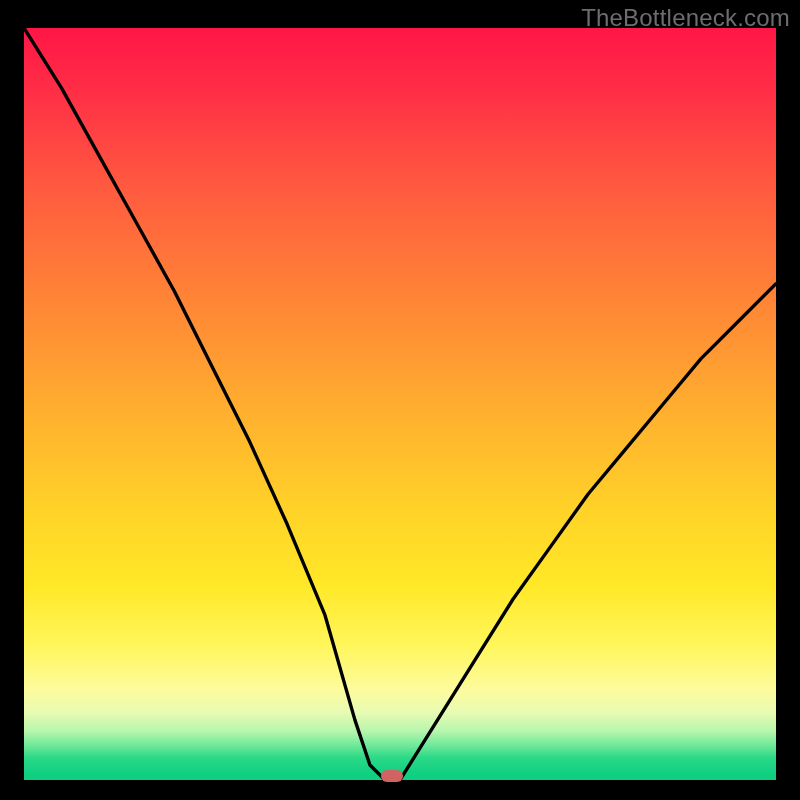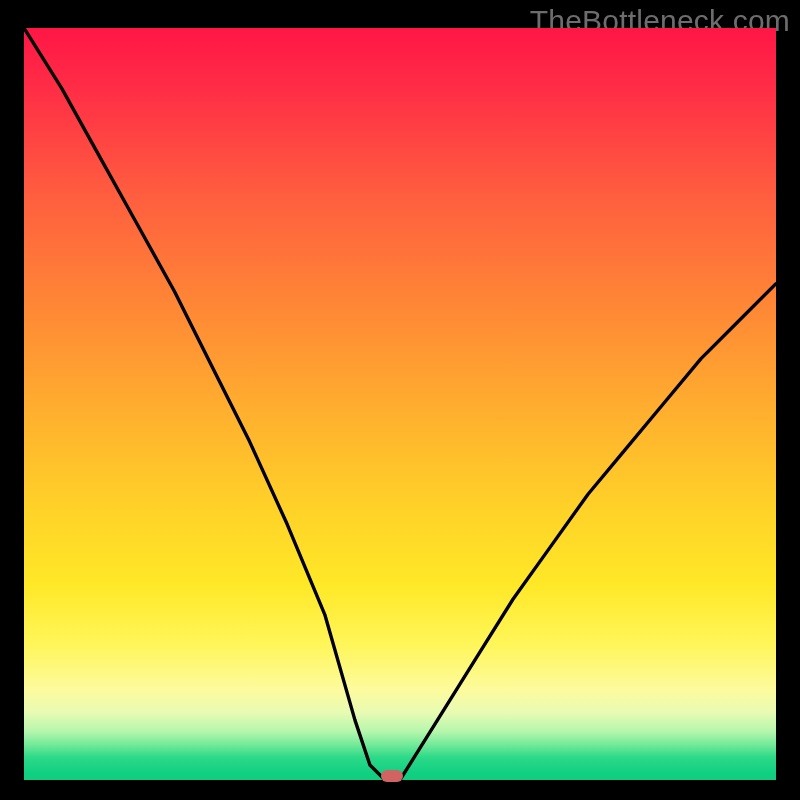--- a/index.html
+++ b/index.html
@@ -17,21 +17,21 @@
     top: 0;
     width: 800px;
     height: 800px;
     background: #000;
   }
   .watermark {
     position: absolute;
     top: 4px;
     right: 10px;
     color: #6d6d6d;
-    font-size: 30px;
+    font-size: 24px;
     font-weight: 500;
     letter-spacing: 0.2px;
   }
   .plot {
     position: absolute;
     left: 24px;
     top: 28px;
     width: 752px;
     height: 752px;
   }

